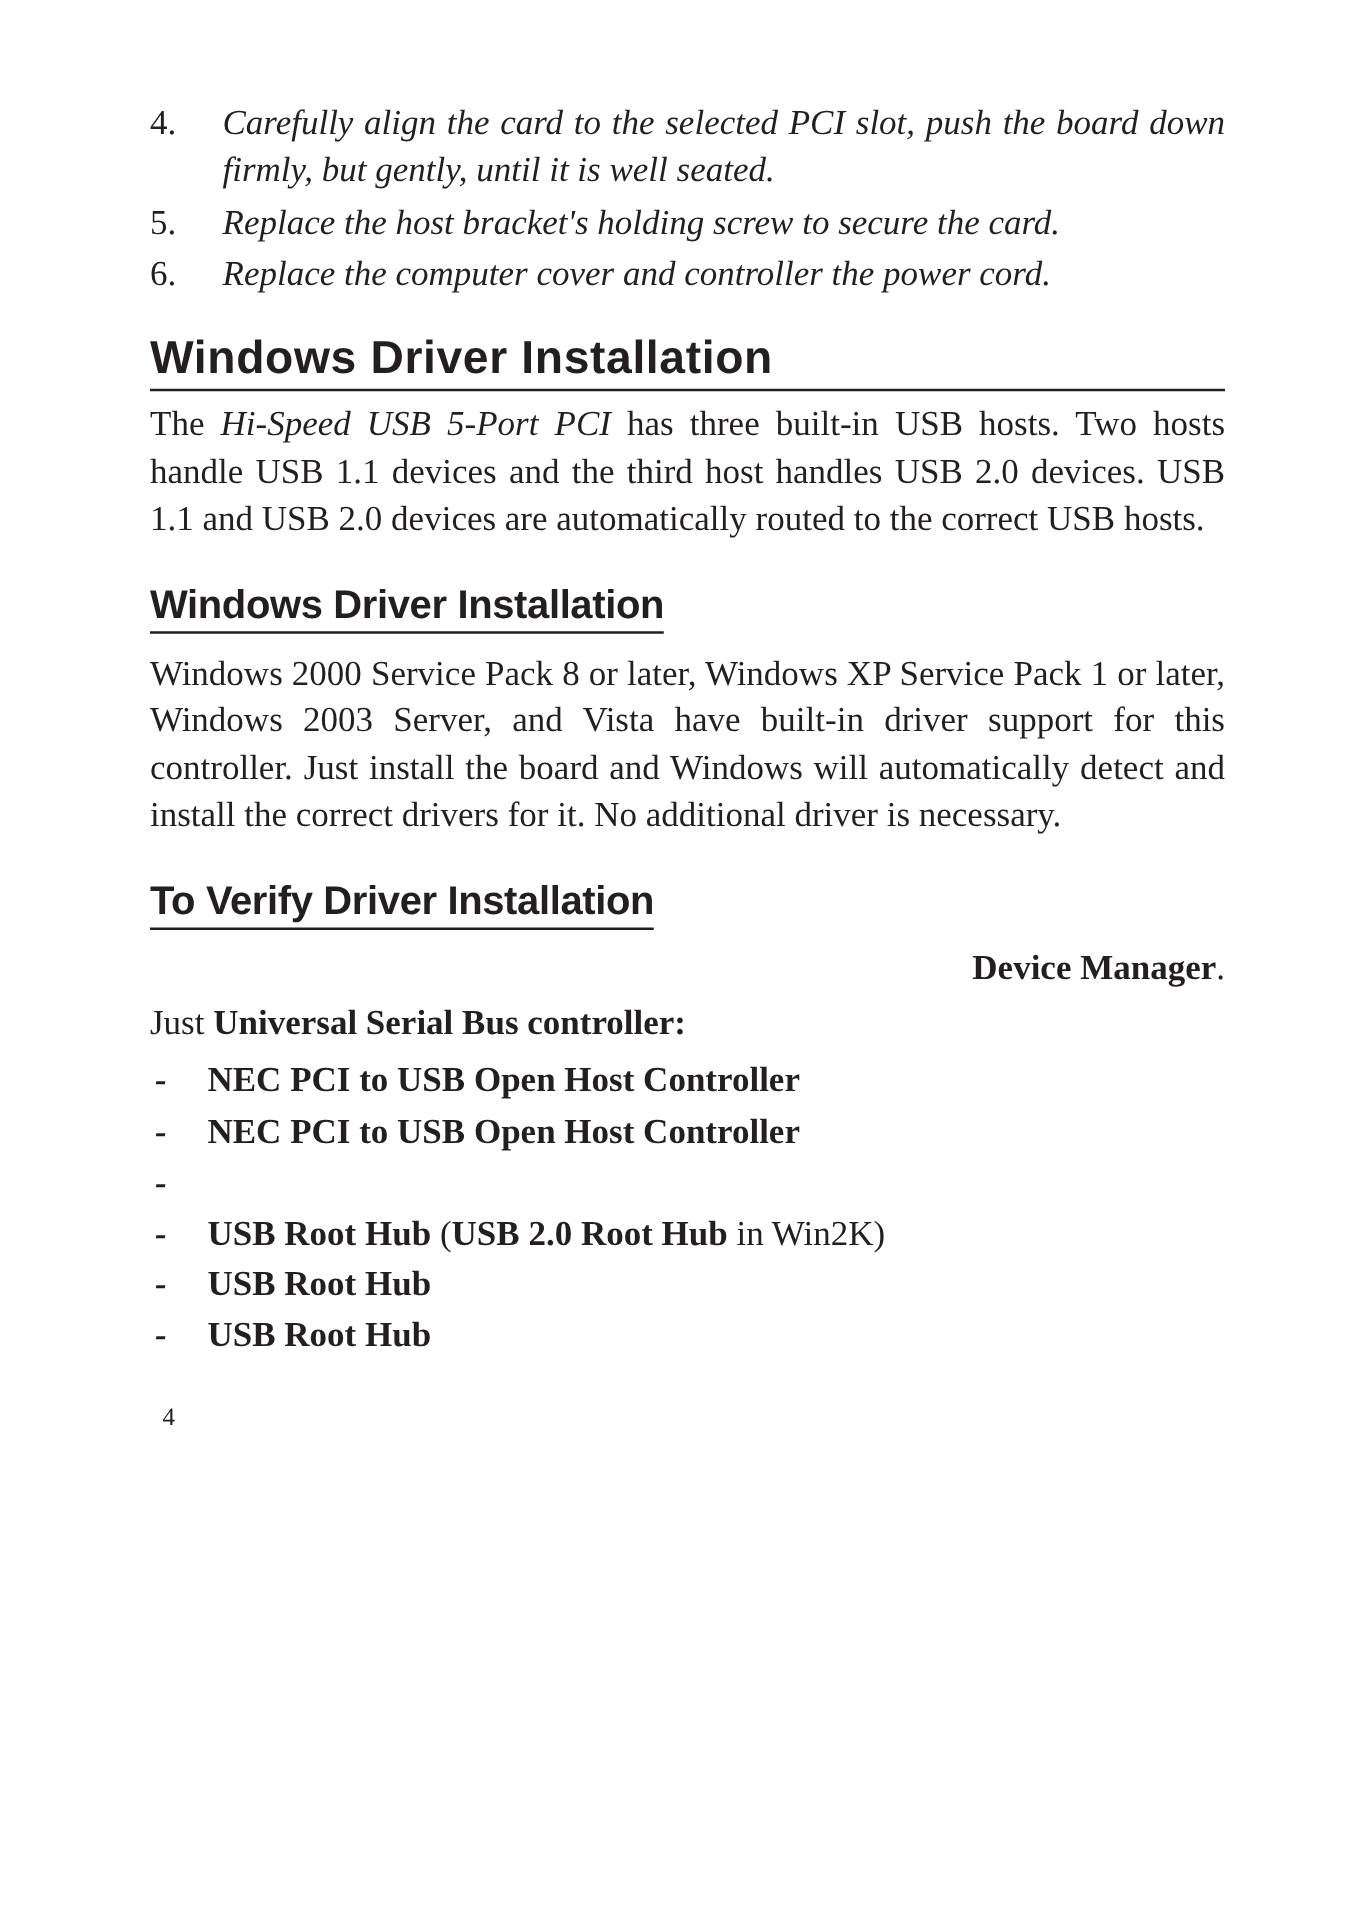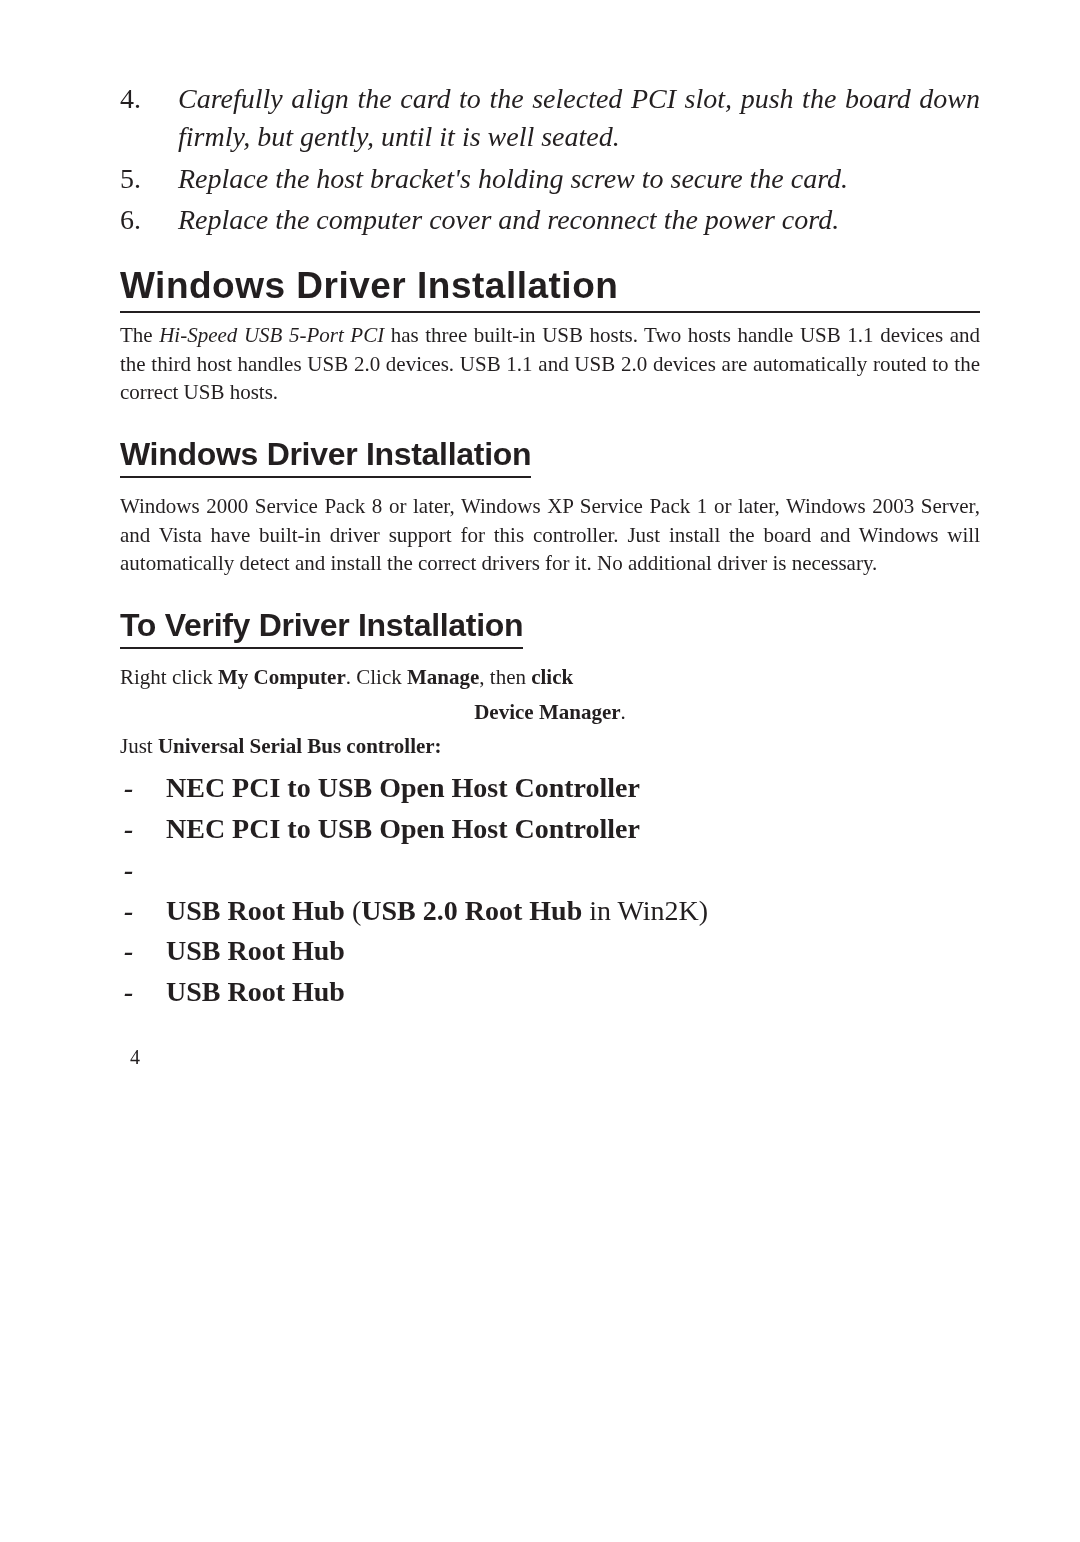--- a/index.html
+++ b/index.html
@@ -44,21 +44,21 @@
     font-family: Arial, Helvetica, sans-serif;
     font-weight: bold;
     font-size: 32px;
     margin: 22px 0 6px 0;
     padding-bottom: 3px;
     border-bottom: 2px solid #231f20;
     display: inline-block;
     letter-spacing: -0.3px;
   }
   p.body {
-    font-size: 21px;
+    font-size: 28px;
     line-height: 1.35;
     margin: 8px 0 8px 0;
     text-align: justify;
   }
   p.body .italic {
     font-style: italic;
   }
   p.body .bold, .bullet-item .bold {
     font-weight: bold;
   }
@@ -90,36 +90,33 @@
   <div class="numbered-item">
     <div class="num">4.</div>
     <div class="num-text">Carefully align the card to the selected PCI slot, push the board down firmly, but gently, until it is well seated.</div>
   </div>
   <div class="numbered-item">
     <div class="num">5.</div>
     <div class="num-text">Replace the host bracket's holding screw to secure the card.</div>
   </div>
   <div class="numbered-item">
     <div class="num">6.</div>
-    <div class="num-text">Replace the computer cover and reconnect the power cord.</div>
+    <div class="num-text">Replace the computer cover and controller the power cord.</div>
   </div>
 
   <h1 class="section-title">Windows  Driver  Installation</h1>
   <p class="body">
     <span>The </span><span class="italic">Hi-Speed USB 5-Port PCI</span><span> has three built-in USB hosts. Two hosts handle USB 1.1 devices and the third host handles USB 2.0 devices.  USB 1.1 and USB 2.0 devices are automatically routed to the correct USB hosts.</span>
   </p>
 
   <div><h2 class="sub-title">Windows Driver Installation</h2></div>
   <p class="body">Windows 2000 Service Pack 8 or later, Windows XP Service Pack 1 or later, Windows 2003 Server, and Vista have built-in driver support for this controller.  Just install the board and Windows will automatically detect and install the correct drivers for it.  No additional driver is necessary.</p>
 
   <div><h2 class="sub-title">To Verify Driver Installation</h2></div>
-  <p class="body" style="text-align:left; margin-bottom:2px;">
-    <span>Right click </span><span class="bold">My Computer</span><span>.  Click </span><span class="bold">Manage</span><span>, then </span><span class="bold">click</span>
-  </p>
-  <p class="body" style="text-align:center; margin-top:6px; margin-bottom:4px;">
+  <p class="body" style="text-align:right; margin-top:6px; margin-bottom:4px;">
     <span class="bold">Device Manager</span><span>.</span>
   </p>
   <p class="body" style="text-align:left; margin-top:6px;">
     <span>Just </span><span class="bold">Universal Serial Bus controller:</span>
   </p>
 
   <div class="bullet-item">
     <div class="dash">-</div>
     <div><span class="bold">NEC PCI to USB Open Host Controller</span></div>
   </div>

